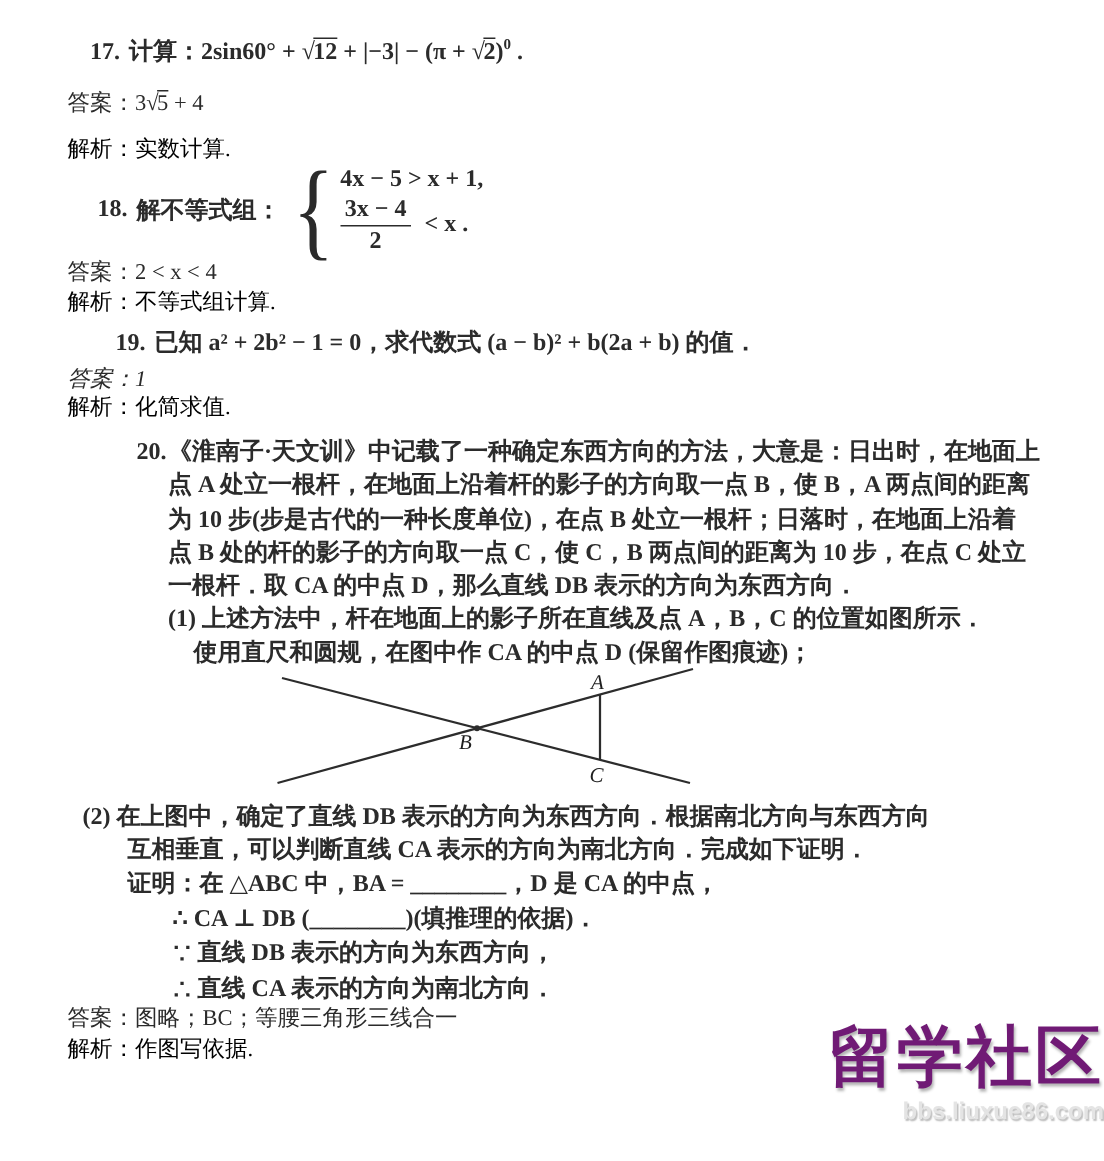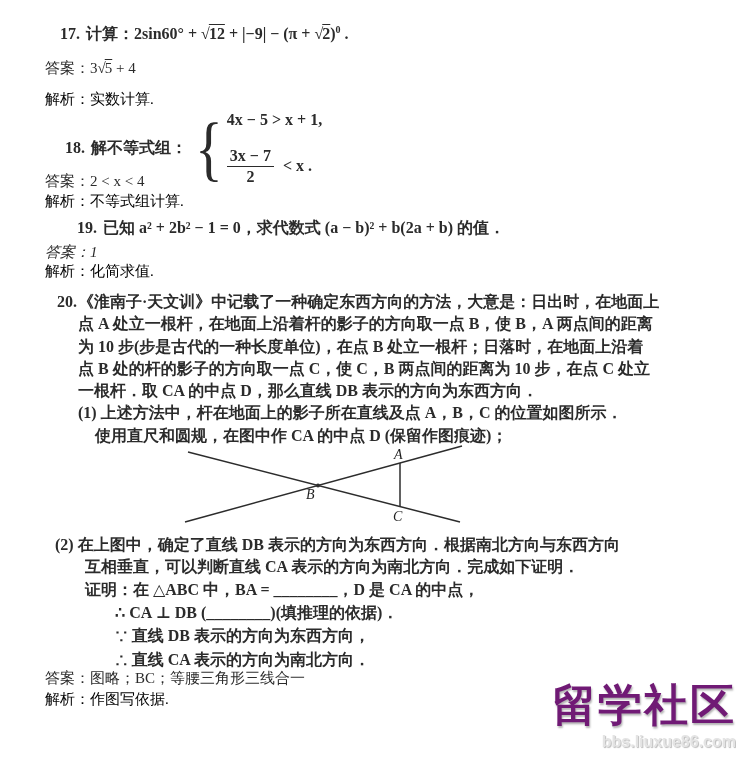--- a/index.html
+++ b/index.html
@@ -14,28 +14,28 @@
   .red{color:#000000;}
   
   .sqrt .rsign{font-weight:400;}
   .sqrt .rad{text-decoration:overline;margin-left:-1px;}
   .sup{font-size:10px;vertical-align:super;line-height:0;}
   
   .q18wrap{display:flex;align-items:center;}
   .brace{font-size:58px;font-weight:400;line-height:1;display:inline-block;
          transform:scaleY(1.25);margin:0 4px 0 8px;}
   .system{display:inline-block;font-size:16px;font-weight:600;}
-  .sys-line1{margin-bottom:18px;}
+  .sys-line1{margin-bottom:2px;}
   .sys-line2{display:flex;align-items:center;}
   .frac{display:inline-block;text-align:center;vertical-align:middle;line-height:1.1;}
   .frac .num{display:block;border-bottom:1.3px solid #2b2b2b;padding:0 3px 1px;}
   .frac .den{display:block;padding-top:1px;}
   .tail{margin-left:9px;}
   
-  .p20{width:630px;white-space:nowrap;}
+  .p20{width:630px;white-space:nowrap;margin-left:34px;}
   .p-line{line-height:22.3px;}
   .ind1{padding-left:21px;}
   .ind2{padding-left:38px;}
   .num20{display:inline-block;width:21px;font-weight:700;}
   .part2 .p-line{line-height:22.4px;}
   .proof .p-line{line-height:23.2px;}
   .proof .ind30{padding-left:30px;}
   
   .figure line{stroke:#2c2c2c;stroke-width:1.5;}
   .figure text{font-size:14px;font-style:italic;fill:#1f1f1f;
@@ -48,38 +48,38 @@
             text-shadow:1px 2px 2px #b3b3b3,-1px -1px 1px #ffffff;}
   .wm-url{font-size:16px;line-height:22px;color:#e4e4e4;margin-top:1px;
           text-shadow:1px 1px 1px #bdbdbd;}
 </style>
 </head>
 <body>
 
 <div class="page">
 
   <div class="abs stmt" style="top:24px;left:60px;">
-    <span class="qnum">17.</span><span>计算：</span><span><span>2sin60° + </span><span class="sqrt"><span class="rsign">√</span><span class="rad">12</span></span><span> + |−9| − (π + </span><span class="sqrt"><span class="rsign">√</span><span class="rad">2</span></span><span>)</span><span class="sup">0</span><span> .</span></span>
+    <span class="qnum">17.</span><span>计算：</span><span><span>2sin60° + </span><span class="sqrt"><span class="rsign">√</span><span class="rad">12</span></span><span> + |−3| − (π + </span><span class="sqrt"><span class="rsign">√</span><span class="rad">2</span></span><span>)</span><span class="sup">0</span><span> .</span></span>
   </div>
   <div class="abs meta" style="top:59px;left:45px;">
     <span>答案：</span><span><span>3</span><span class="sqrt"><span class="rsign">√</span><span class="rad">5</span></span><span> + 4</span></span>
   </div>
   <div class="abs meta red" style="top:90px;left:45px;">
     <span>解析：</span><span>实数计算.</span>
   </div>
 
   <div class="abs q18wrap" style="top:111px;left:65px;">
     <span class="stmt qnum">18.</span>
       <span class="stmt">解不等式组：</span>
     <span class="brace">{</span>
     <span class="system">
       <span class="sys-line1" style="display:block;">4x − 5 &gt; x + 1,</span>
       <span class="sys-line2">
         <span class="frac">
-            <span class="num">3x − 7</span>
+            <span class="num">3x − 4</span>
             <span class="den">2</span>
           </span>
         <span class="tail">&lt; x .</span>
       </span>
     </span>
   </div>
   <div class="abs meta" style="top:172px;left:45px;">
     <span>答案：</span><span>2 &lt; x &lt; 4</span>
   </div>
   <div class="abs meta red" style="top:192px;left:45px;">

